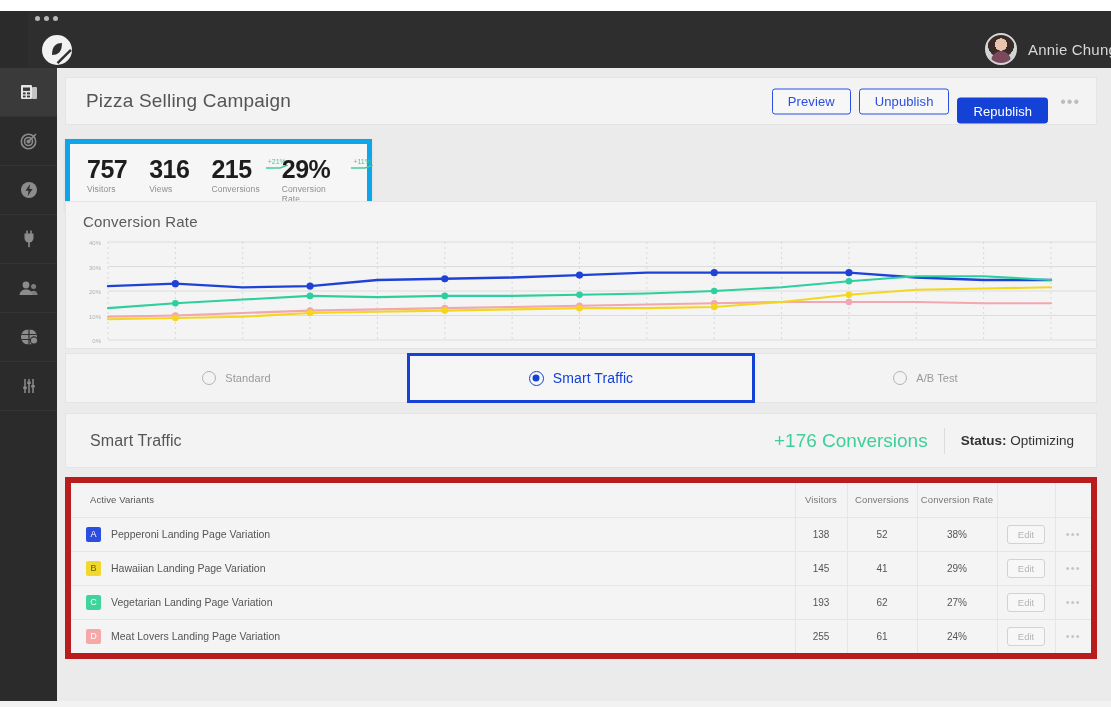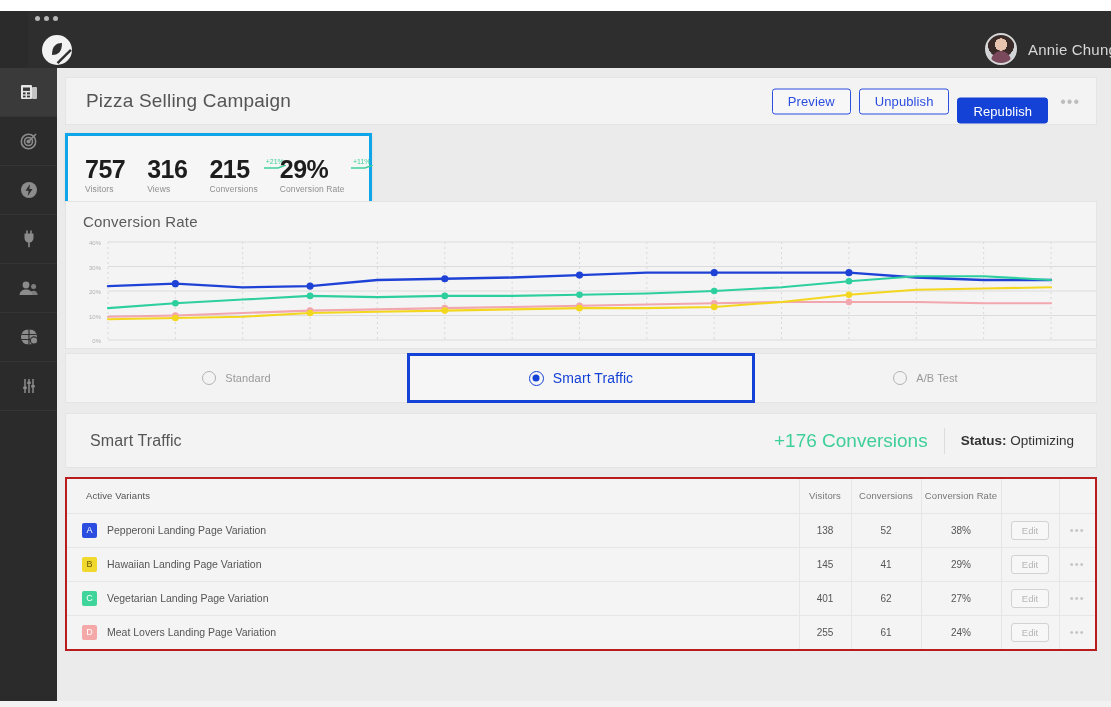--- a/index.html
+++ b/index.html
@@ -107,26 +107,26 @@
   }
   .btn.primary { background: #1441d6; color: #fff; border-color: #1441d6; margin-top: 19px; }
   .kebab {
     color: #bdbdbd; font-size: 16px; letter-spacing: 1px;
     padding: 0 4px; cursor: pointer; line-height: 10px;
   }
 
   
   .stats-wrap { position: relative; height: 74px; }
   .stats-card {
-    position: absolute; left: 0; top: 8px;
+    position: absolute; left: 0; top: 14px;
     width: 307px; height: 72px;
     background: #f6f6f6;
-    border: 3px solid #0ea5e9;
+    border: 5px solid #0ea5e9;
     box-shadow: 0 1px 3px rgba(0,0,0,.07);
-    display: flex; align-items: center;
+    display: flex; align-items: flex-start;
     padding: 12px 0 0 17px;
   }
   .stat { position: relative; margin-right: 22px; }
   .stat-val {
     font-size: 25px; color: #1d1d1d; font-weight: 700;
     letter-spacing: -.5px; line-height: 26px;
   }
   .stat-lbl {
     font-size: 8.5px; color: #8e8e8e; margin-top: 2px; letter-spacing: .1px;
   }
@@ -195,21 +195,21 @@
     margin-left: auto; display: flex; align-items: center; height: 26px;
   }
   .conv-up { font-size: 19px; color: #3ecf9a; padding-right: 16px; }
   .vdiv { width: 1px; height: 26px; background: #dcdcdc; }
   .status-txt { font-size: 13.5px; color: #333; padding-left: 16px; }
   .status-txt b { font-weight: 700; }
 
   
   .table-card {
     position: relative; margin-top: 9px;
-    background: #f4f4f4; border: 2px solid #b91c1c;
+    background: #f4f4f4; border: 6px solid #b91c1c;
   }
   table { width: 100%; border-collapse: collapse; }
   th, td {
     border-bottom: 1px solid #e6e6e6;
     border-right: 1px solid #e6e6e6;
     font-weight: 400;
   }
   th:last-child, td:last-child { border-right: none; }
   tr:last-child td { border-bottom: none; }
   th.c-name, td.c-name { border-right: 1px solid #e6e6e6; }
@@ -506,21 +506,21 @@
                 <td class="c-edit"><span class="edit-btn">Edit</span></td>
                 <td class="c-more"><span class="dots3">•••</span></td>
               </tr>
               <tr>
                 <td class="c-name">
                   <span class="vname">
                     <span class="vbadge" style="background:#3ed49a">C</span>
                     <span class="vtext">Vegetarian Landing Page Variation</span>
                   </span>
                 </td>
-                <td class="c-num">401</td>
+                <td class="c-num">193</td>
                 <td class="c-conv">62</td>
                 <td class="c-rate">27%</td>
                 <td class="c-edit"><span class="edit-btn">Edit</span></td>
                 <td class="c-more"><span class="dots3">•••</span></td>
               </tr>
               <tr>
                 <td class="c-name">
                   <span class="vname">
                     <span class="vbadge" style="background:#f5a8a8">D</span>
                     <span class="vtext">Meat Lovers Landing Page Variation</span>

